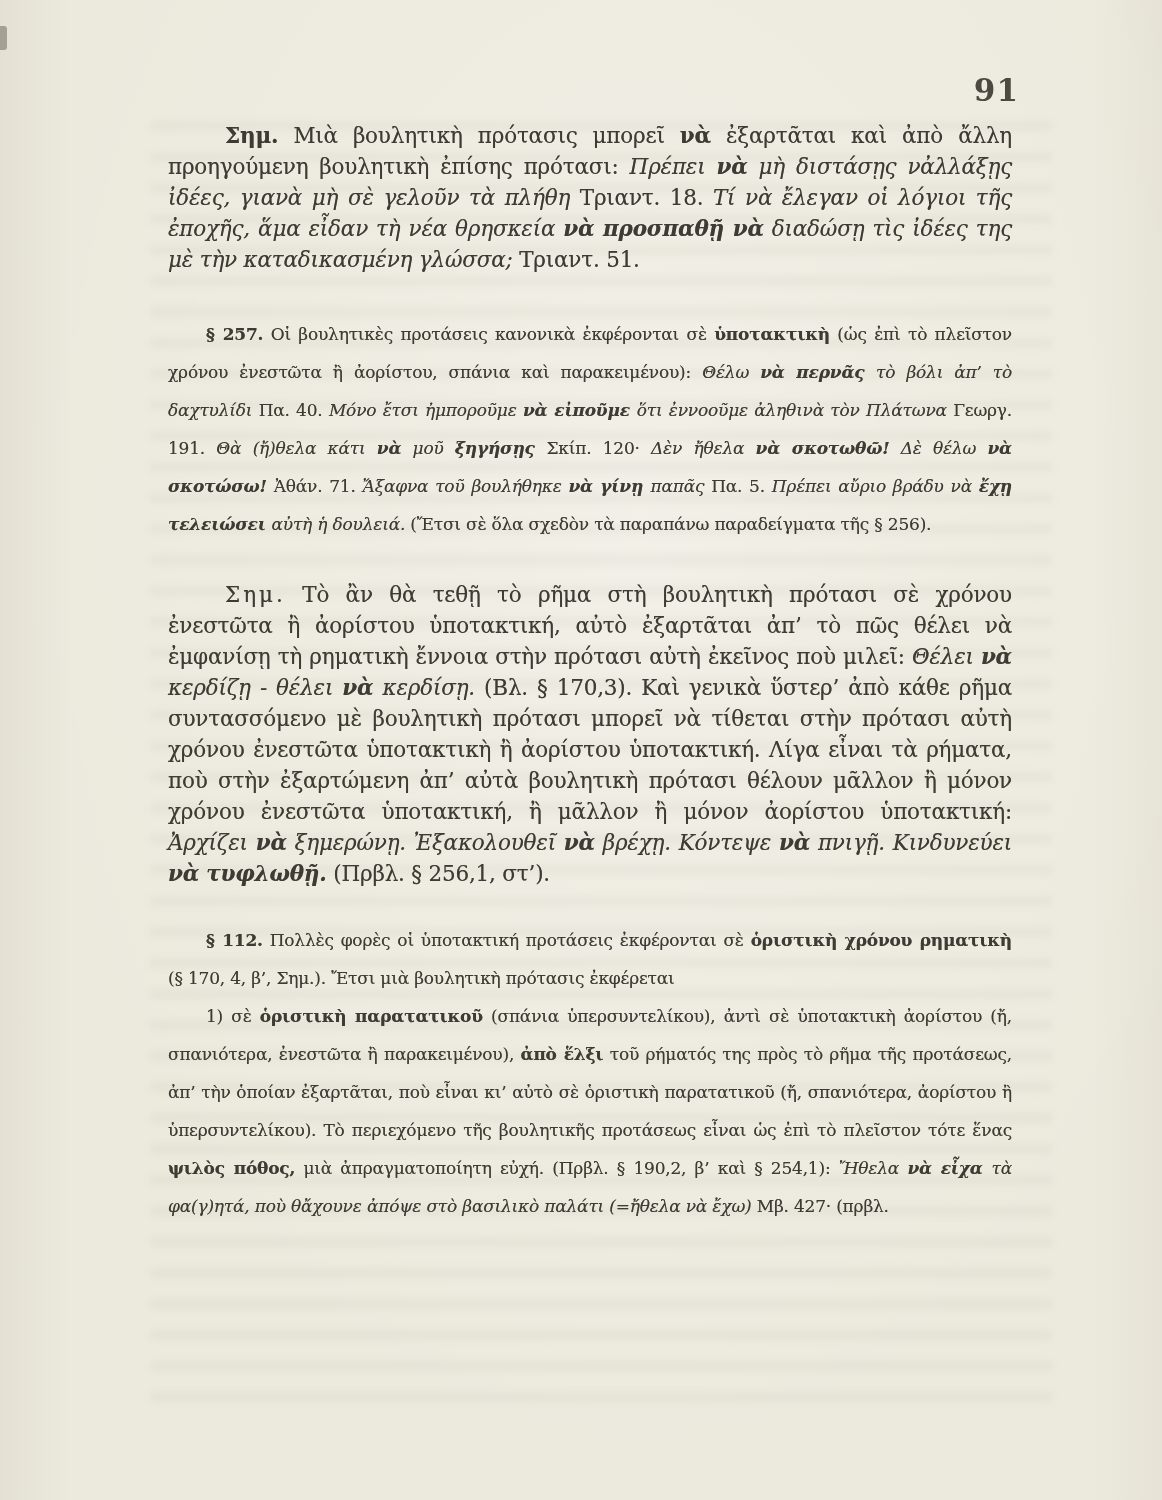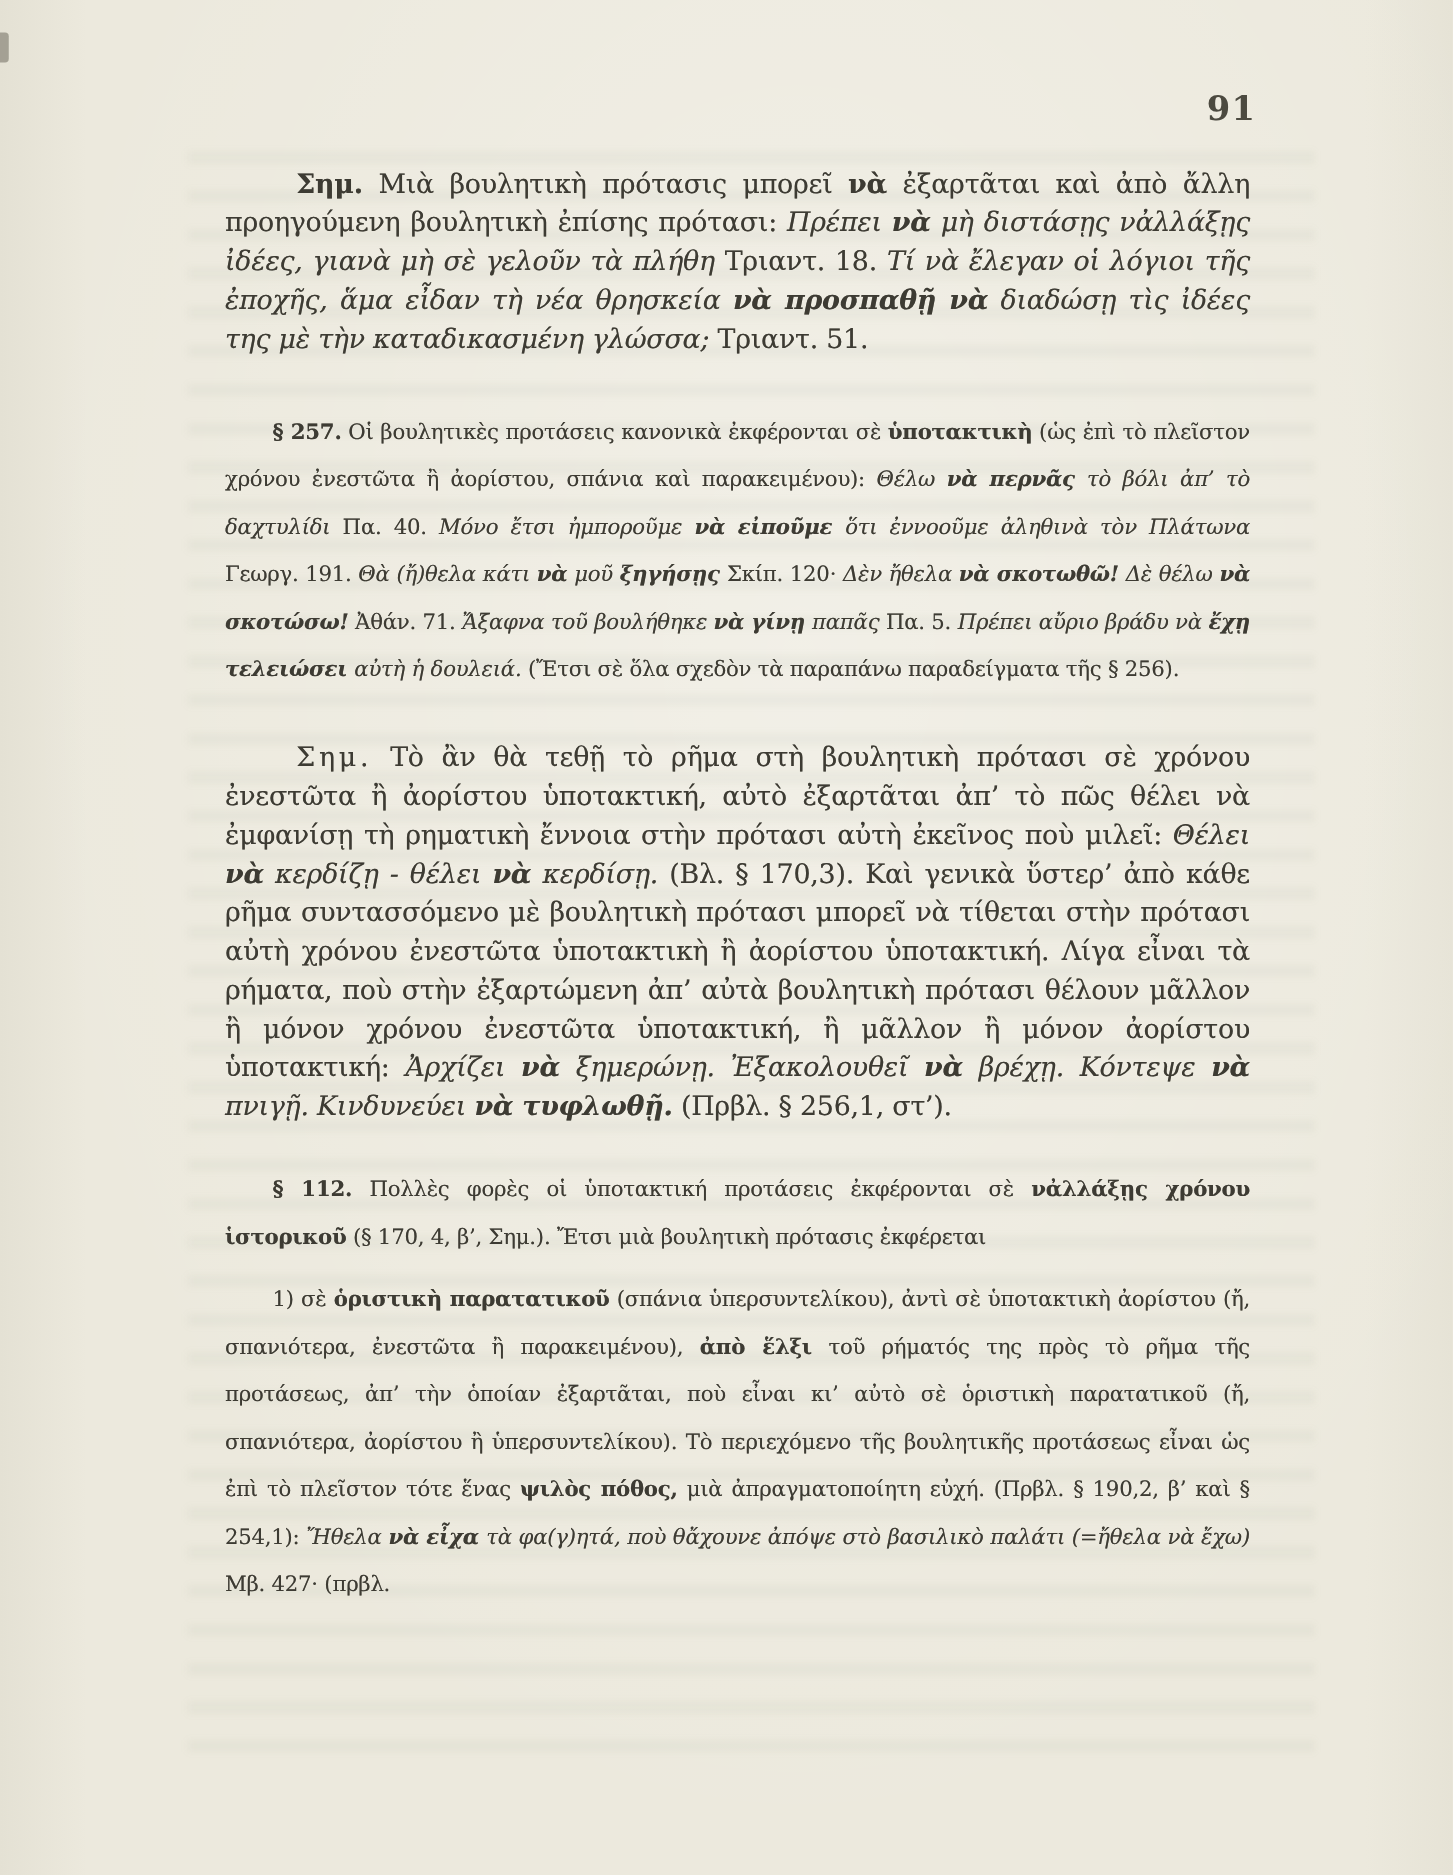--- a/index.html
+++ b/index.html
@@ -34,36 +34,36 @@
     left: 0; top: 26px;
     width: 7px; height: 24px;
     background: #6f6b5f;
     opacity: 0.55;
     border-radius: 0 3px 3px 0;
   }
 
   .page-number {
     position: absolute;
     top: 72px;
-    right: 157px;
-    font-size: 27px;
+    right: 143px;
+    font-size: 31px;
     font-weight: bold;
     color: #4c4a40;
     letter-spacing: 1px;
   }
 
   .page-body {
     position: absolute;
     left: 168px;
     top: 120px;
     width: 844px;
   }
 
   .para {
-    margin: 12px;
+    margin: 0;
     text-align: justify;
     letter-spacing: -0.2px;
     text-shadow: 0 0 0.5px rgba(62,60,52,0.55);
   }
   .note {
     font-size: 21.5px;
     line-height: 31px;
     text-indent: 57px;
   }
   .body {
@@ -88,15 +88,15 @@
 
 <div class="bleed" data-name="bleedthrough-artifact"></div>
 <div class="edge-mark" data-name="scan-edge-artifact"></div>
 
 <div class="page-number" data-name="page-number">91</div>
 
 <main class="page-body" data-name="page-body">
     <p class="para note" data-name="paragraph-note-1"><span class="b" data-name="text-run">Σημ.</span><span data-name="text-run"> Μιὰ βουλητικὴ πρότασις μπορεῖ </span><span class="b" data-name="text-run">νὰ</span><span data-name="text-run"> ἐξαρτᾶται καὶ ἀπὸ ἄλλη προηγούμενη βουλητικὴ ἐπίσης πρότασι: </span><span class="i" data-name="text-run">Πρέπει </span><span class="bi" data-name="text-run">νὰ</span><span class="i" data-name="text-run"> μὴ διστάσῃς νἀλλάξῃς ἰδέες, γιανὰ μὴ σὲ γελοῦν τὰ πλήθη </span><span data-name="text-run">Τριαντ. 18. </span><span class="i" data-name="text-run">Τί νὰ ἔλεγαν οἱ λόγιοι τῆς ἐποχῆς, ἅμα εἶδαν τὴ νέα θρησκεία </span><span class="bi" data-name="text-run">νὰ προσπαθῇ νὰ</span><span class="i" data-name="text-run"> διαδώσῃ τὶς ἰδέες της μὲ τὴν καταδικασμένη γλώσσα; </span><span data-name="text-run">Τριαντ. 51.</span></p>
     <p class="para body" data-name="paragraph-par-257"><span class="b" data-name="text-run">§ 257.</span><span data-name="text-run"> Οἱ βουλητικὲς προτάσεις κανονικὰ ἐκφέρονται σὲ </span><span class="b" data-name="text-run">ὑποτακτικὴ</span><span data-name="text-run"> (ὡς ἐπὶ τὸ πλεῖστον χρόνου ἐνεστῶτα ἢ ἀορίστου, σπάνια καὶ παρακειμένου): </span><span class="i" data-name="text-run">Θέλω </span><span class="bi" data-name="text-run">νὰ περνᾶς </span><span class="i" data-name="text-run">τὸ βόλι ἀπ’ τὸ δαχτυλίδι </span><span data-name="text-run">Πα. 40. </span><span class="i" data-name="text-run">Μόνο ἔτσι ἠμποροῦμε </span><span class="bi" data-name="text-run">νὰ εἰποῦμε </span><span class="i" data-name="text-run">ὅτι ἐννοοῦμε ἀληθινὰ τὸν Πλάτωνα </span><span data-name="text-run">Γεωργ. 191. </span><span class="i" data-name="text-run">Θὰ (ἤ)θελα κάτι </span><span class="bi" data-name="text-run">νὰ</span><span class="i" data-name="text-run"> μοῦ </span><span class="bi" data-name="text-run">ξηγήσῃς </span><span data-name="text-run">Σκίπ. 120· </span><span class="i" data-name="text-run">Δὲν ἤθελα </span><span class="bi" data-name="text-run">νὰ σκοτωθῶ!</span><span class="i" data-name="text-run"> Δὲ θέλω </span><span class="bi" data-name="text-run">νὰ σκοτώσω!</span><span data-name="text-run"> Ἀθάν. 71. </span><span class="i" data-name="text-run">Ἄξαφνα τοῦ βουλήθηκε </span><span class="bi" data-name="text-run">νὰ γίνῃ </span><span class="i" data-name="text-run">παπᾶς </span><span data-name="text-run">Πα. 5. </span><span class="i" data-name="text-run">Πρέπει αὔριο βράδυ νὰ </span><span class="bi" data-name="text-run">ἔχῃ τελειώσει </span><span class="i" data-name="text-run">αὐτὴ ἡ δουλειά.</span><span data-name="text-run"> (Ἔτσι σὲ ὅλα σχεδὸν τὰ παραπάνω παραδείγματα τῆς § 256).</span></p>
     <p class="para note" data-name="paragraph-note-2"><span class="sp" data-name="text-run">Σημ.</span><span data-name="text-run"> Τὸ ἂν θὰ τεθῇ τὸ ρῆμα στὴ βουλητικὴ πρότασι σὲ χρόνου ἐνεστῶτα ἢ ἀορίστου ὑποτακτική, αὐτὸ ἐξαρτᾶται ἀπ’ τὸ πῶς θέλει νὰ ἐμφανίσῃ τὴ ρηματικὴ ἔννοια στὴν πρότασι αὐτὴ ἐκεῖνος ποὺ μιλεῖ: </span><span class="i" data-name="text-run">Θέλει </span><span class="bi" data-name="text-run">νὰ</span><span class="i" data-name="text-run"> κερδίζῃ - θέλει </span><span class="bi" data-name="text-run">νὰ</span><span class="i" data-name="text-run"> κερδίσῃ.</span><span data-name="text-run"> (Βλ. § 170,3). Καὶ γενικὰ ὕστερ’ ἀπὸ κάθε ρῆμα συντασσόμενο μὲ βουλητικὴ πρότασι μπορεῖ νὰ τίθεται στὴν πρότασι αὐτὴ χρόνου ἐνεστῶτα ὑποτακτικὴ ἢ ἀορίστου ὑποτακτική. Λίγα εἶναι τὰ ρήματα, ποὺ στὴν ἐξαρτώμενη ἀπ’ αὐτὰ βουλητικὴ πρότασι θέλουν μᾶλλον ἢ μόνον χρόνου ἐνεστῶτα ὑποτακτική, ἢ μᾶλλον ἢ μόνον ἀορίστου ὑποτακτική: </span><span class="i" data-name="text-run">Ἀρχίζει </span><span class="bi" data-name="text-run">νὰ</span><span class="i" data-name="text-run"> ξημερώνῃ. Ἐξακολουθεῖ </span><span class="bi" data-name="text-run">νὰ</span><span class="i" data-name="text-run"> βρέχῃ. Κόντεψε </span><span class="bi" data-name="text-run">νὰ</span><span class="i" data-name="text-run"> πνιγῇ. Κινδυνεύει </span><span class="bi" data-name="text-run">νὰ τυφλωθῇ.</span><span data-name="text-run"> (Πρβλ. § 256,1, στ’).</span></p>
-    <p class="para body" data-name="paragraph-par-258"><span class="b" data-name="text-run">§ 112.</span><span data-name="text-run"> Πολλὲς φορὲς οἱ ὑποτακτική προτάσεις ἐκφέρονται σὲ </span><span class="b" data-name="text-run">νἀλλάξῃς χρόνου ἱστορικοῦ</span><span data-name="text-run"> (§ 170, 4, β’, Σημ.). Ἔτσι μιὰ βουλητικὴ πρότασις ἐκφέρεται</span></p>
+    <p class="para body" data-name="paragraph-par-258"><span class="b" data-name="text-run">§ 112.</span><span data-name="text-run"> Πολλὲς φορὲς οἱ ὑποτακτική προτάσεις ἐκφέρονται σὲ </span><span class="b" data-name="text-run">ὁριστικὴ χρόνου ρηματικὴ</span><span data-name="text-run"> (§ 170, 4, β’, Σημ.). Ἔτσι μιὰ βουλητικὴ πρότασις ἐκφέρεται</span></p>
     <p class="para body" data-name="paragraph-par-258-item-1"><span data-name="text-run">1) σὲ </span><span class="b" data-name="text-run">ὁριστικὴ παρατατικοῦ</span><span data-name="text-run"> (σπάνια ὑπερσυντελίκου), ἀντὶ σὲ ὑποτακτικὴ ἀορίστου (ἤ, σπανιότερα, ἐνεστῶτα ἢ παρακειμένου), </span><span class="b" data-name="text-run">ἀπὸ ἕλξι</span><span data-name="text-run"> τοῦ ρήματός της πρὸς τὸ ρῆμα τῆς προτάσεως, ἀπ’ τὴν ὁποίαν ἐξαρτᾶται, ποὺ εἶναι κι’ αὐτὸ σὲ ὁριστικὴ παρατατικοῦ (ἤ, σπανιότερα, ἀορίστου ἢ ὑπερσυντελίκου). Τὸ περιεχόμενο τῆς βουλητικῆς προτάσεως εἶναι ὡς ἐπὶ τὸ πλεῖστον τότε ἕνας </span><span class="b" data-name="text-run">ψιλὸς πόθος,</span><span data-name="text-run"> μιὰ ἀπραγματοποίητη εὐχή. (Πρβλ. § 190,2, β’ καὶ § 254,1): </span><span class="i" data-name="text-run">Ἤθελα </span><span class="bi" data-name="text-run">νὰ εἶχα </span><span class="i" data-name="text-run">τὰ φα(γ)ητά, ποὺ θἄχουνε ἀπόψε στὸ βασιλικὸ παλάτι (=ἤθελα νὰ ἔχω) </span><span data-name="text-run">Μβ. 427· (πρβλ.</span></p>
   </main>
 
 </body></html>

